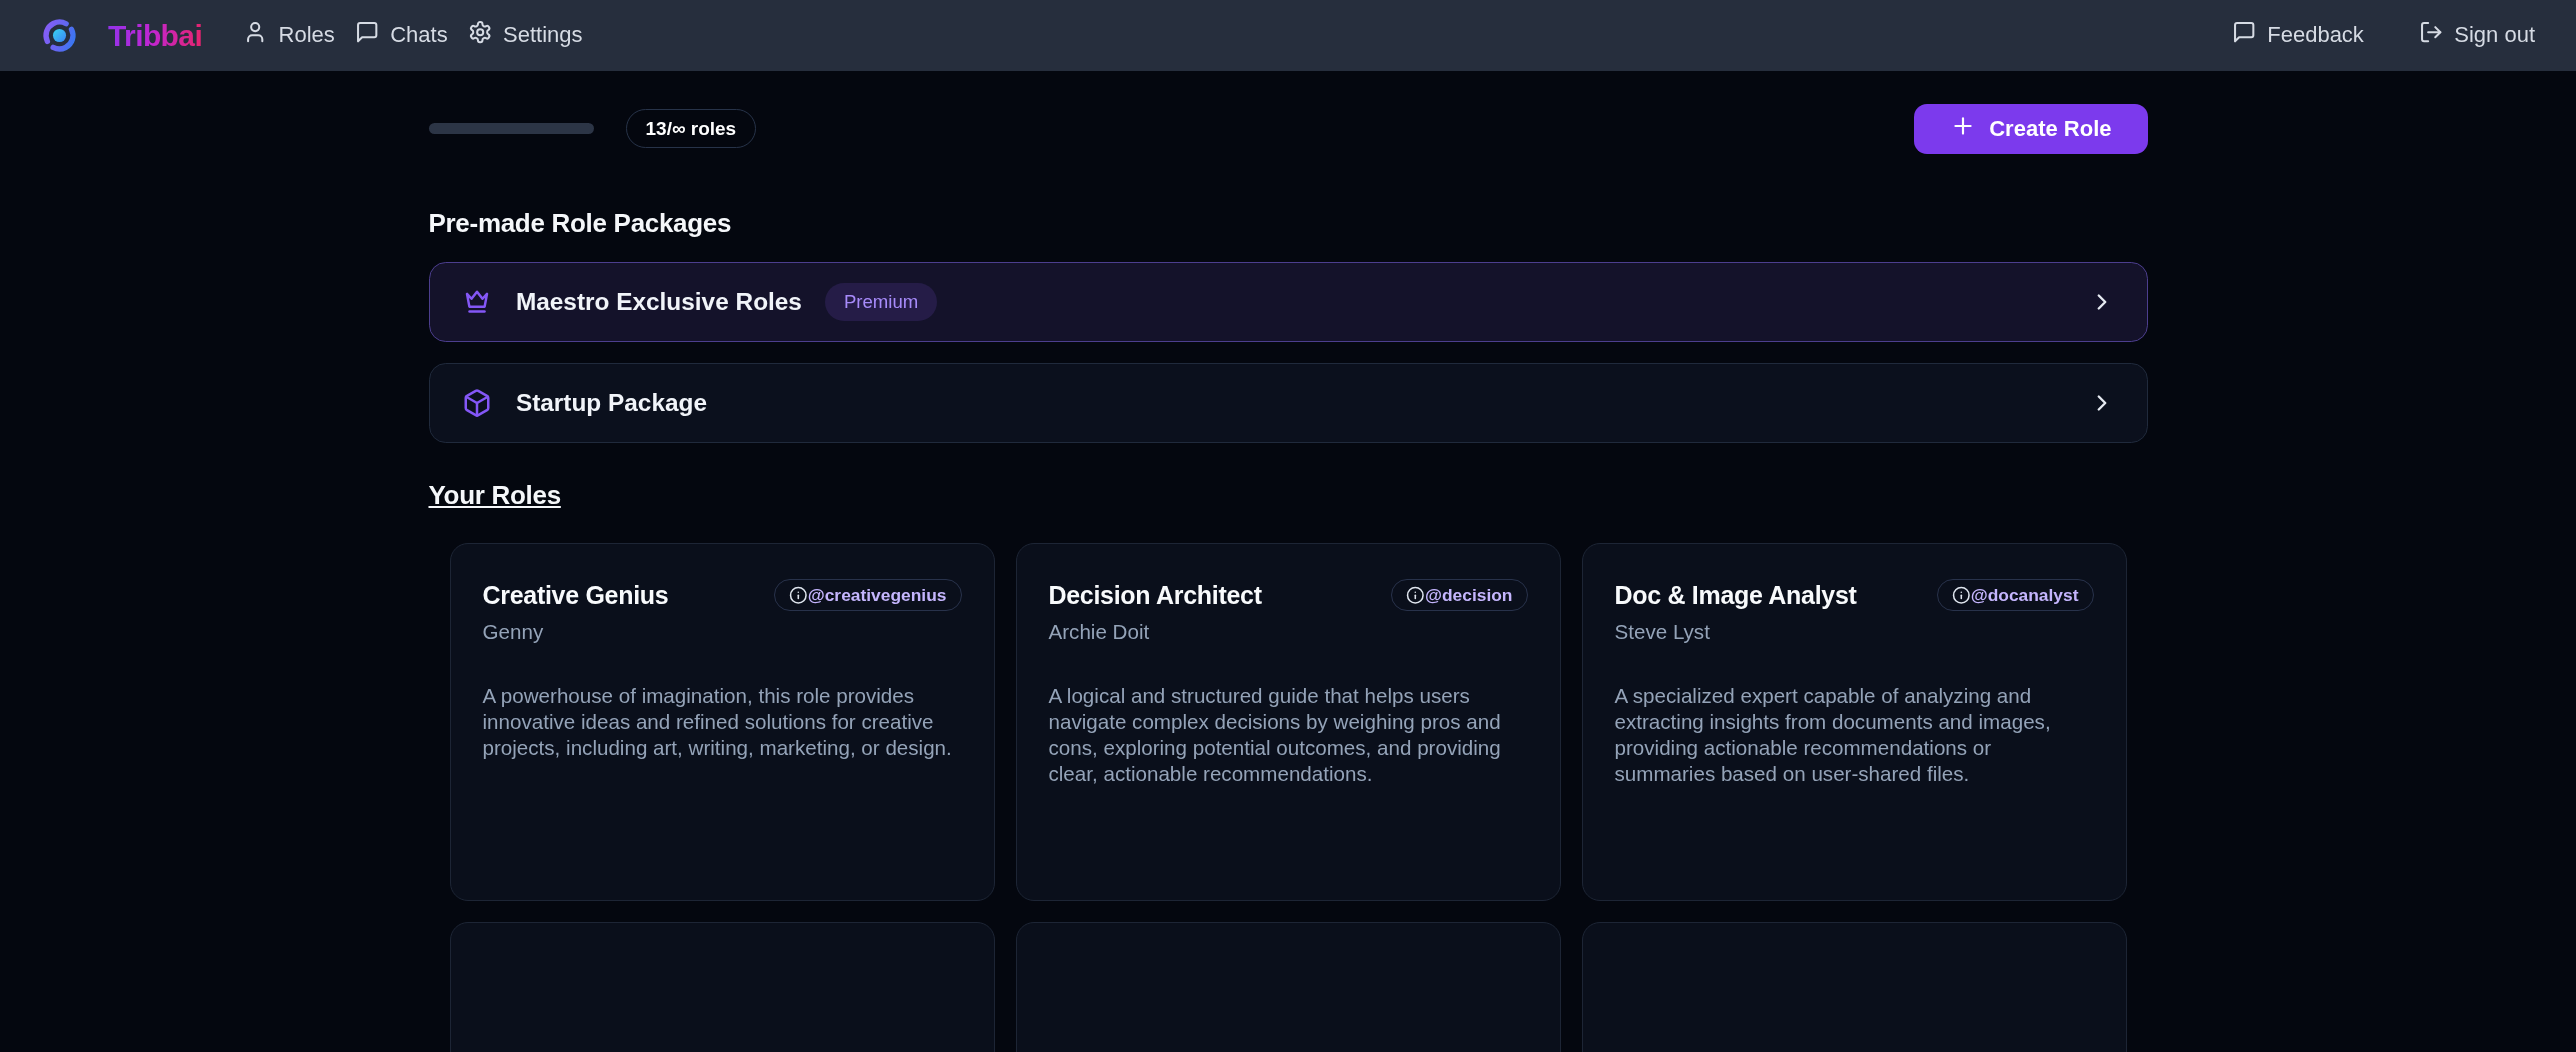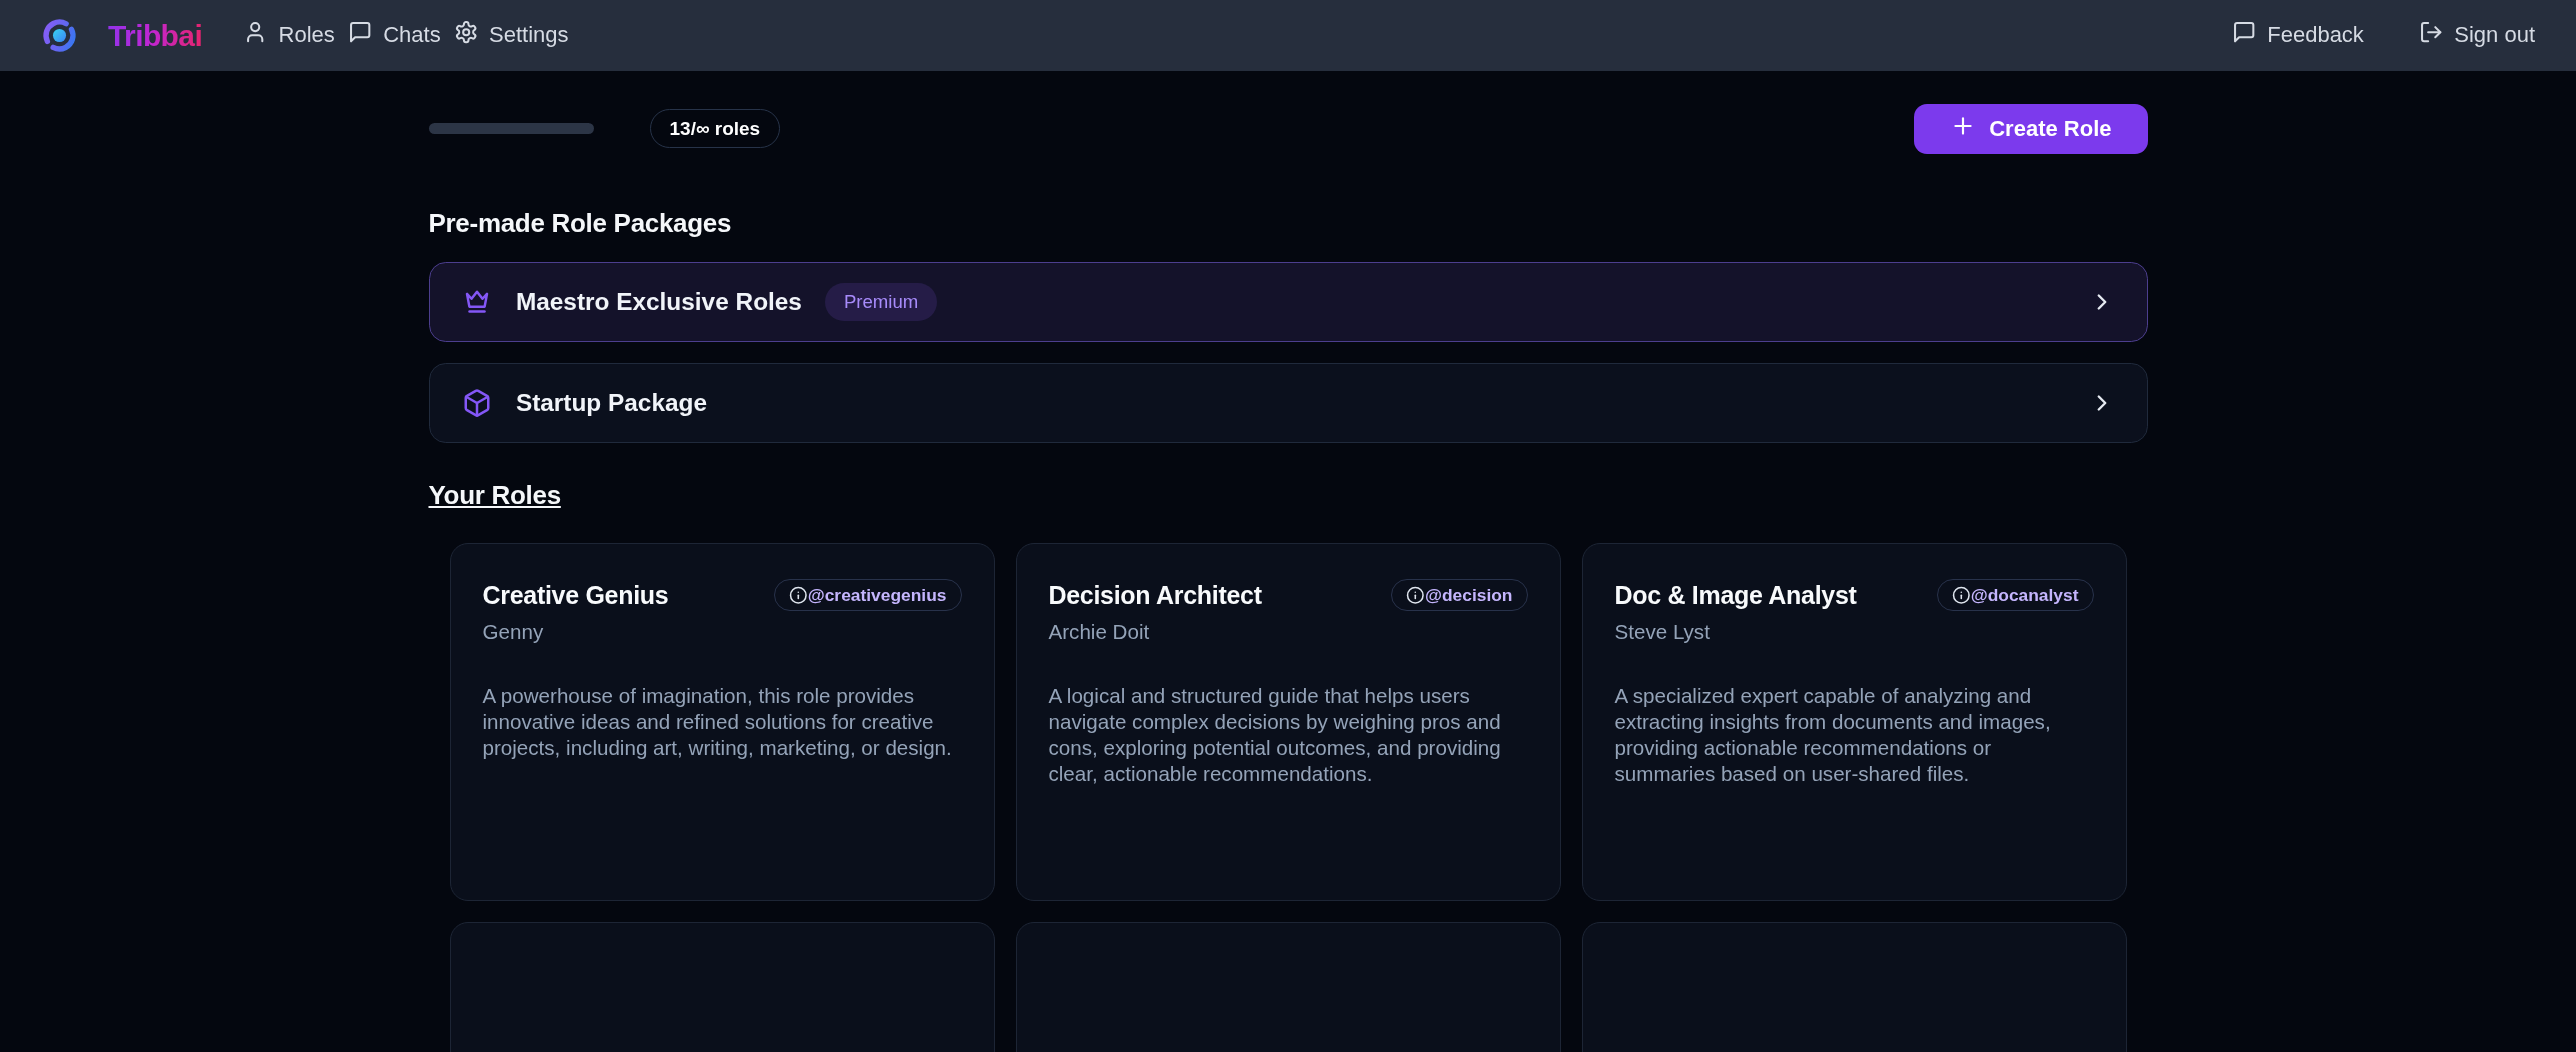--- a/index.html
+++ b/index.html
@@ -18,33 +18,33 @@
     padding: 0 41px;
   }
   .brand { display: flex; align-items: center; gap: 30px; margin-right: 41px; cursor: pointer; text-decoration: none; }
   .logo-icon { width: 37px; height: 37px; display: block; }
   .brand-name {
     font-size: 30px; font-weight: 800; letter-spacing: -0.6px;
     background: linear-gradient(90deg, #9333ea 0%, #c026d3 45%, #e6246e 100%);
     -webkit-background-clip: text; background-clip: text;
     -webkit-text-fill-color: transparent; color: transparent;
   }
-  nav { display: flex; align-items: center; gap: 13px; }
+  nav { display: flex; align-items: center; gap: 20px; }
   .nav-item {
     display: flex; align-items: center; gap: 11px;
     font-size: 22px; font-weight: 500; color: #d6dbe4;
     cursor: pointer; text-decoration: none; white-space: nowrap;
   }
   .nav-item svg { width: 24.4px; height: 24.4px; }
   .header-right { margin-left: auto; display: flex; align-items: center; gap: 55px; }
 
   
   main { width: 1719px; margin: 0 auto; padding-top: 32px; }
 
-  .toolbar { display: flex; align-items: center; height: 51px; gap: 24px; }
+  .toolbar { display: flex; align-items: center; height: 51px; }
   .progress-track { width: 165px; height: 11px; border-radius: 5.8px; background: #2c3546; }
   .count-pill {
     margin-left: 32px; border: 1.3px solid #273349; border-radius: 642px;
     padding: 7.7px 19px; font-size: 19px; font-weight: 700; color: #ffffff;
     white-space: nowrap;
   }
   .create-btn {
     margin-left: auto; display: flex; align-items: center; gap: 13px;
     background: #7c3aed; color: #ffffff; border: none; border-radius: 13px;
     height: 50px; padding: 0 36px; font-size: 22px; font-weight: 600;

